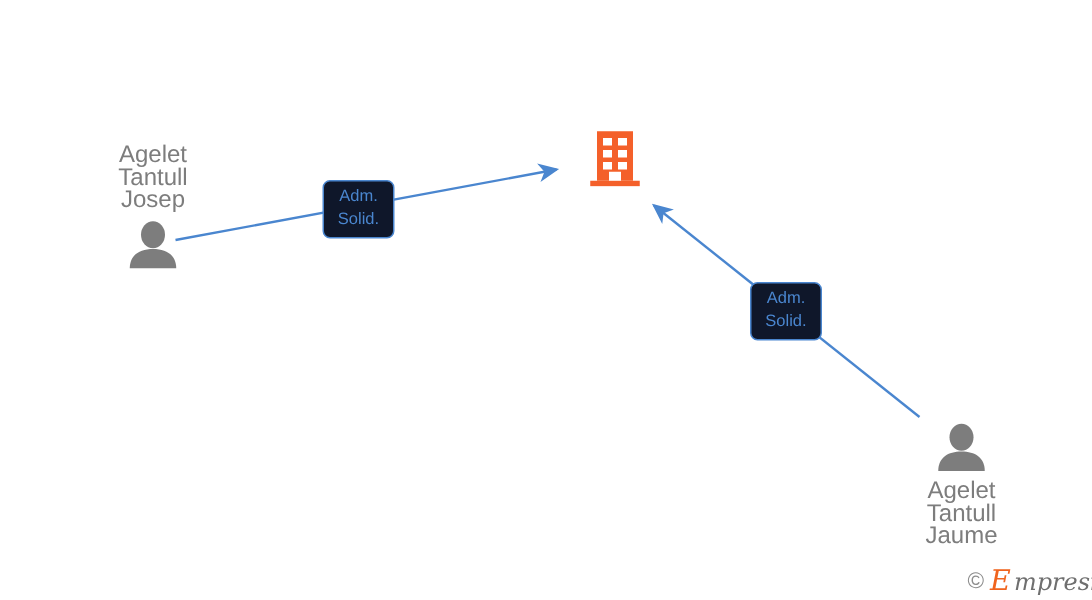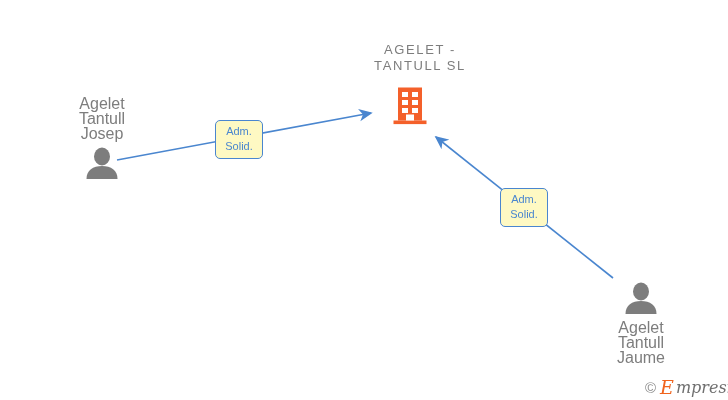--- a/index.html
+++ b/index.html
@@ -72,21 +72,21 @@
     left: 594px;
     top: 282px;
     width: 94px;
   }
   #person-jaume .person-label { margin-top: 6px; }
 
   
   .relation-badge {
     position: absolute;
     box-sizing: border-box;
-    background: #fef9c3;
+    background: #0f172a;
     border: 1.5px solid #4a86cf;
     border-radius: 5px;
     color: #4a86cf;
     font-size: 11px;
     line-height: 15px;
     text-align: center;
     padding: 3px 0 4px 0;
     white-space: pre-line;
   }
   #badge-left {
@@ -141,22 +141,20 @@
         <path d="M0,0.6 L8.6,4.5 L0,8.4 L2.4,4.5 Z" fill="#4a86cf"></path>
       </marker>
       <marker id="arrow-upleft" markerWidth="9" markerHeight="9" refX="7.5" refY="4.5" orient="auto">
         <path d="M0,0.6 L8.6,4.5 L0,8.4 L2.4,4.5 Z" fill="#4a86cf"></path>
       </marker>
     </defs>
     <line x1="117" y1="160" x2="371" y2="113" stroke="#4a86cf" stroke-width="1.6" marker-end="url(#arrow-right)"></line>
     <line x1="613" y1="278" x2="436" y2="137" stroke="#4a86cf" stroke-width="1.6" marker-end="url(#arrow-upleft)"></line>
   </svg>
 
-  <div class="company-title">AGELET -
-TANTULL  SL</div>
 
   <div class="building-node">
     <svg width="36" height="40" viewBox="0 0 36 40" xmlns="http://www.w3.org/2000/svg">
       <rect x="6" y="1.5" width="24" height="33" fill="#f4602a"></rect>
       <rect x="1.5" y="34.5" width="33" height="3.6" fill="#f4602a"></rect>
       <rect x="10" y="6" width="6" height="5" fill="#ffffff"></rect>
       <rect x="20" y="6" width="6" height="5" fill="#ffffff"></rect>
       <rect x="10" y="14" width="6" height="5" fill="#ffffff"></rect>
       <rect x="20" y="14" width="6" height="5" fill="#ffffff"></rect>
       <rect x="10" y="22" width="6" height="5" fill="#ffffff"></rect>

